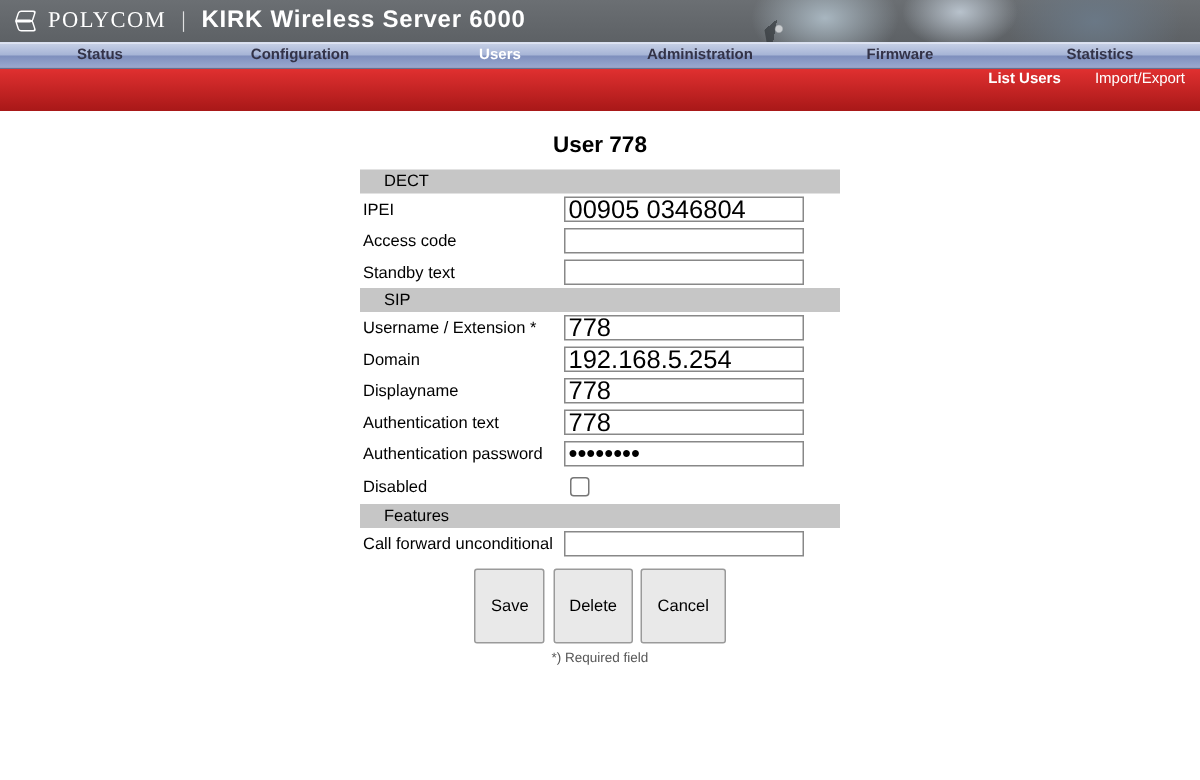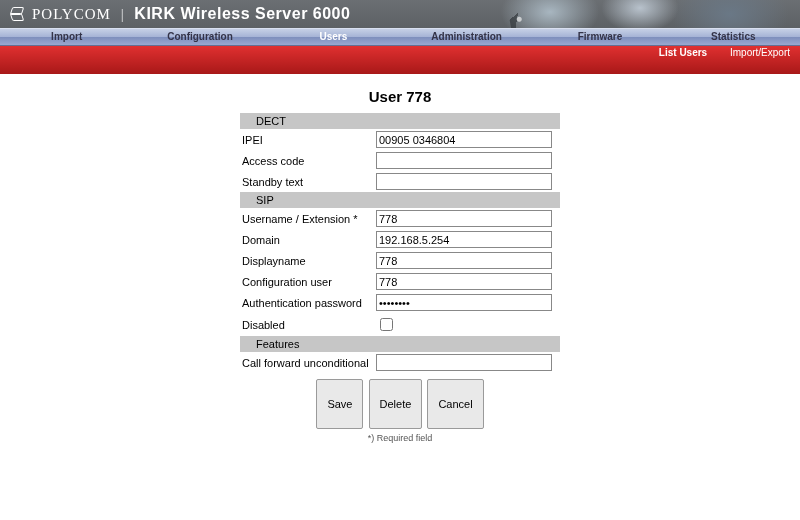--- a/index.html
+++ b/index.html
@@ -96,22 +96,22 @@
     vertical-align: middle;
     white-space: nowrap;
   }
   td.lbl { width: 130px; }
   tr.section td {
     background: #c6c6c6;
     font-size: 11px;
     padding: 2px 16px;
   }
   input.txt {
-    width: 176px;
-    font-size: 11px;
+    width: 160px;
+    font-size: 17px;
     padding: 1px 2px;
     border: 1px solid #888;
     box-sizing: border-box;
     height: 17px;
   }
   .btnrow { text-align: center; padding-top: 6px; }
   .btn {
     font-size: 11px;
     padding: 18px 10px;
     margin: 0 1px;
@@ -129,21 +129,21 @@
   <div class="banner-cursor"></div>
   <div class="brand">
     <span class="brand-logo"></span>
     <span class="brand-name">POLYCOM</span>
     <span class="brand-sep">|</span>
     <span class="brand-prod">KIRK Wireless Server 6000</span>
   </div>
 </div>
 
 <div class="topnav">
-  <div class="tab">Import</div>
+  <div class="tab">Status</div>
   <div class="tab">Configuration</div>
   <div class="tab active">Users</div>
   <div class="tab">Administration</div>
   <div class="tab">Firmware</div>
   <div class="tab">Statistics</div>
 </div>
 
 <div class="subnav">
   <span class="active">List Users</span>
   <span>Import/Export</span>
@@ -179,21 +179,21 @@
     </tr>
     <tr>
       <td class="lbl">Domain</td>
       <td><input class="txt" value="192.168.5.254" style=""></td>
     </tr>
     <tr>
       <td class="lbl">Displayname</td>
       <td><input class="txt" value="778" style=""></td>
     </tr>
     <tr>
-      <td class="lbl">Configuration user</td>
+      <td class="lbl">Authentication text</td>
       <td><input class="txt" value="778" style=""></td>
     </tr>
     <tr>
       <td class="lbl">Authentication password</td>
       <td><input class="txt" type="text" value="••••••••" style=""></td>
     </tr>
     <tr>
       <td class="lbl">Disabled</td>
       <td><input type="checkbox" style=""></td>
     </tr>

